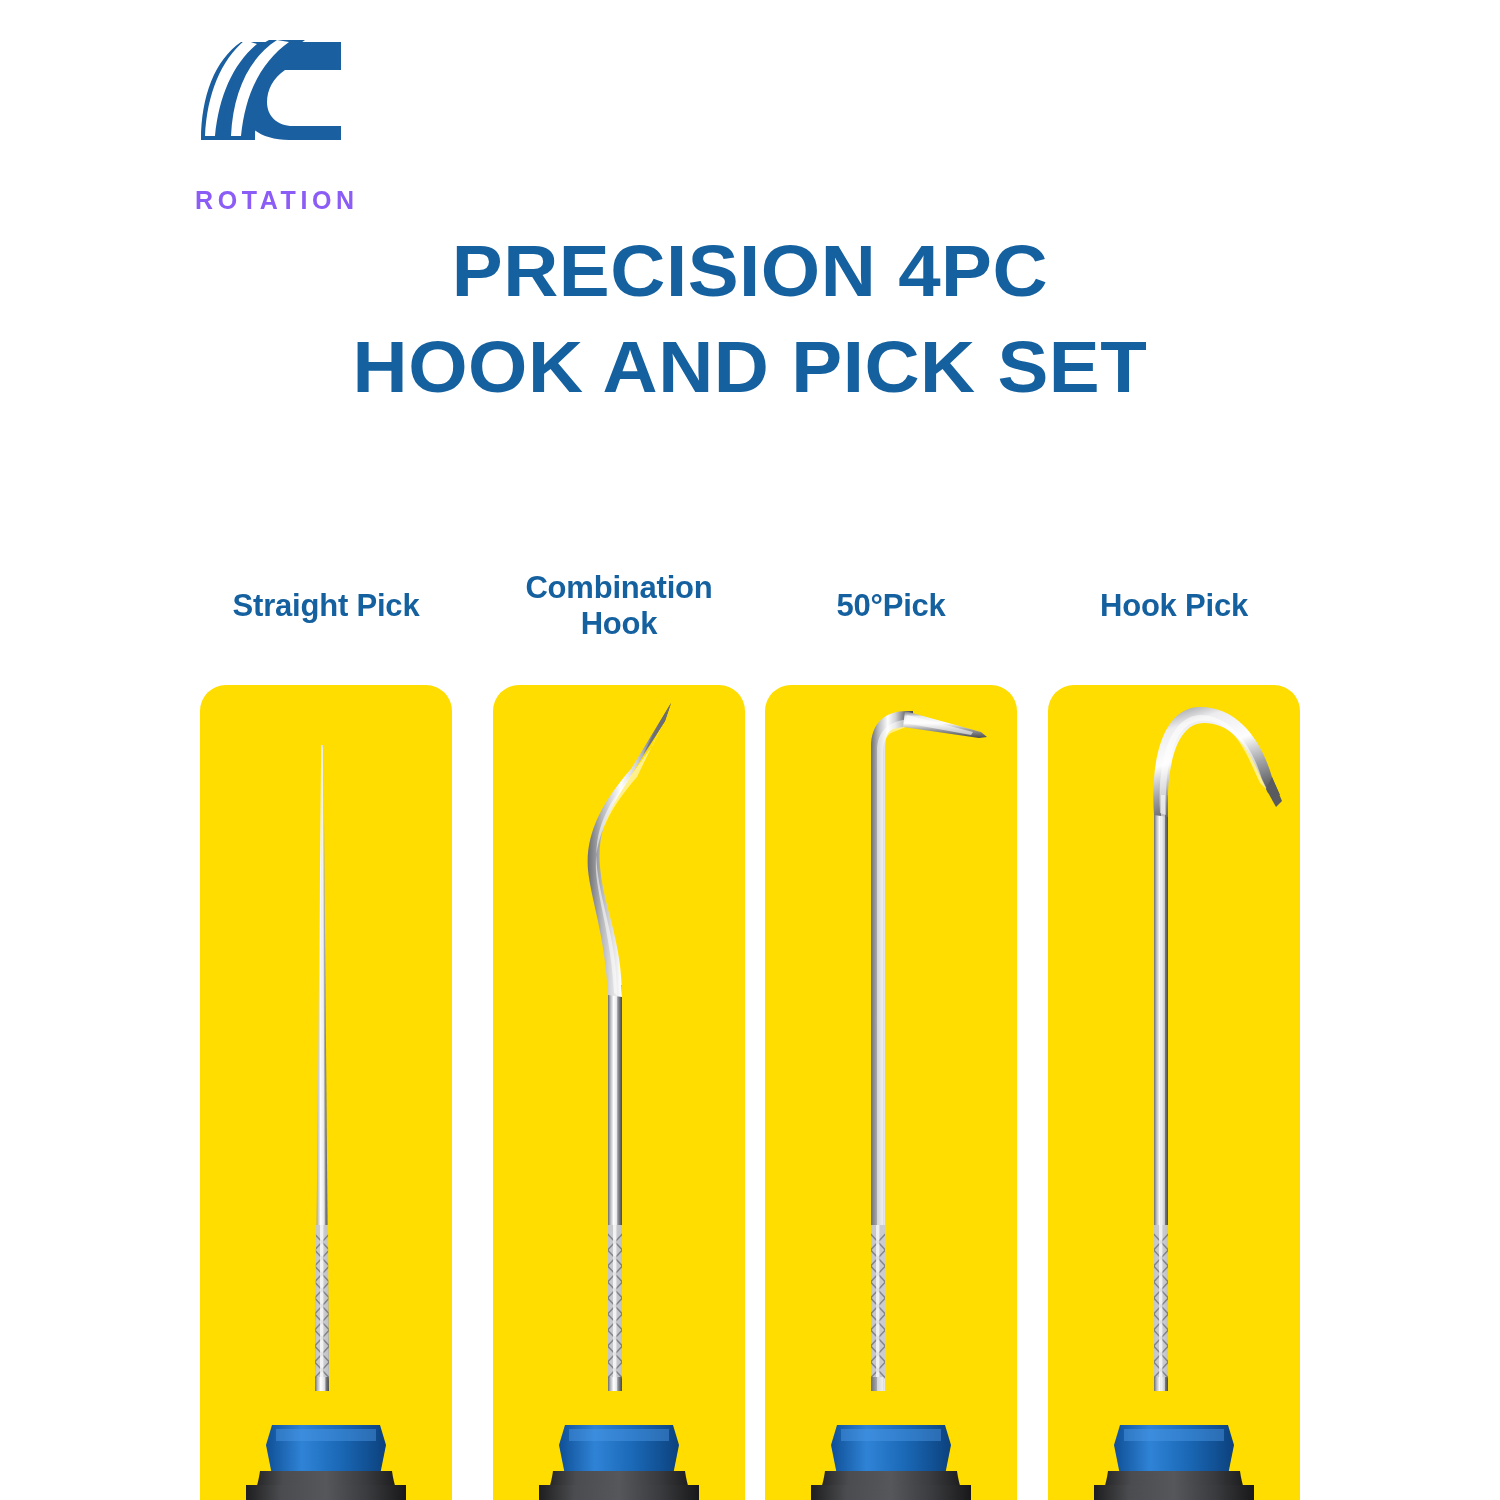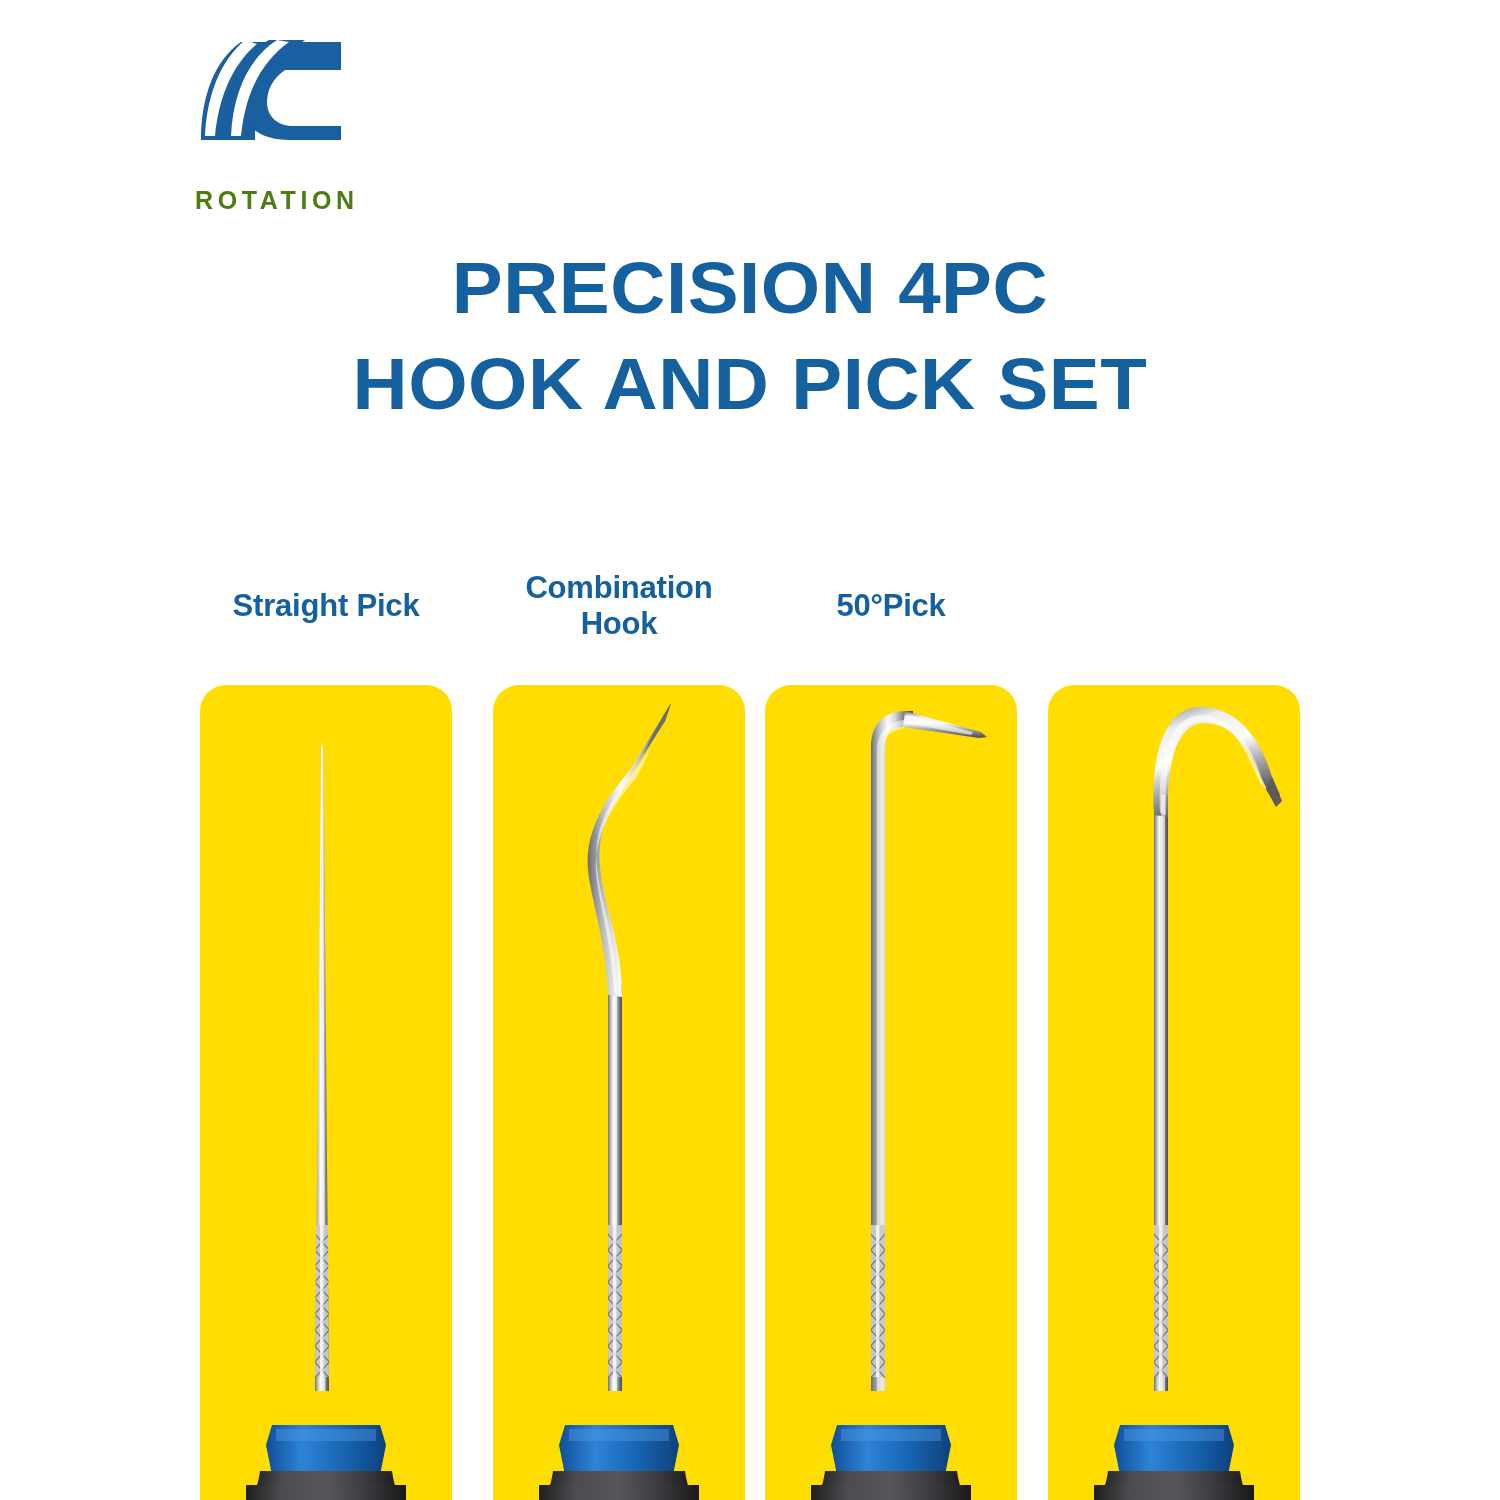--- a/index.html
+++ b/index.html
@@ -33,30 +33,30 @@
     width: 152px;
     height: 108px;
   }
   #logo-wordmark {
     position: absolute;
     left: 2px;
     top: 152px;
     font-size: 25px;
     font-weight: bold;
     letter-spacing: 4.6px;
-    color: #4d7c0f;
+    color: #8b5cf6;
     line-height: 1;
     white-space: nowrap;
   }
 
   
   #title-block {
     position: absolute;
     left: 0;
-    top: 240px;
+    top: 223px;
     width: 1500px;
     text-align: center;
   }
   .title-line {
     color: #15619f;
     font-weight: bold;
     font-size: 72px;
     line-height: 96px;
     letter-spacing: 0.5px;
     white-space: nowrap;
@@ -304,20 +304,21 @@
           </g>
           <path d="M72 740 L180 740 L186 760 L180 790 L72 790 L66 760 Z" fill="url(#ferr3)"></path>
           <path d="M76 744 L176 744 L176 756 L76 756 Z" fill="#4e9ae6" opacity="0.45"></path>
           <path d="M60 786 C58 800 54 812 50 815 L202 815 C198 812 194 800 192 786 Z" fill="url(#grip3)"></path>
           <rect x="46" y="800" width="160" height="15" fill="url(#grip3)"></rect>
         </svg>
       </div>
     </div>
 
     <div class="col col-3">
+      <div class="card-label">Hook Pick</div>
       <div class="card">
         <svg class="tool-svg" viewBox="0 0 252 815" xmlns="http://www.w3.org/2000/svg">
           <defs>
             <linearGradient id="steel4" x1="0" y1="0" x2="1" y2="0">
               <stop offset="0%" stop-color="#6d6e72"></stop>
               <stop offset="18%" stop-color="#b9babe"></stop>
               <stop offset="40%" stop-color="#fdfdfd"></stop>
               <stop offset="58%" stop-color="#d2d3d7"></stop>
               <stop offset="78%" stop-color="#7c7d82"></stop>
               <stop offset="100%" stop-color="#4a4b4f"></stop>

